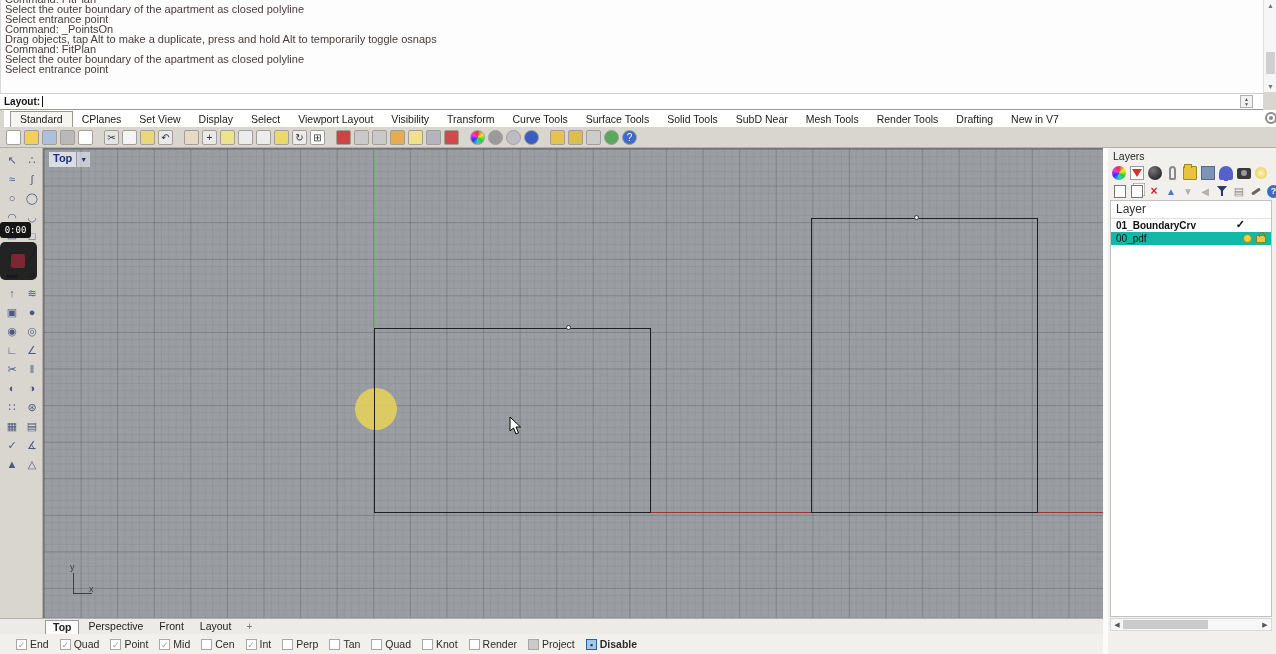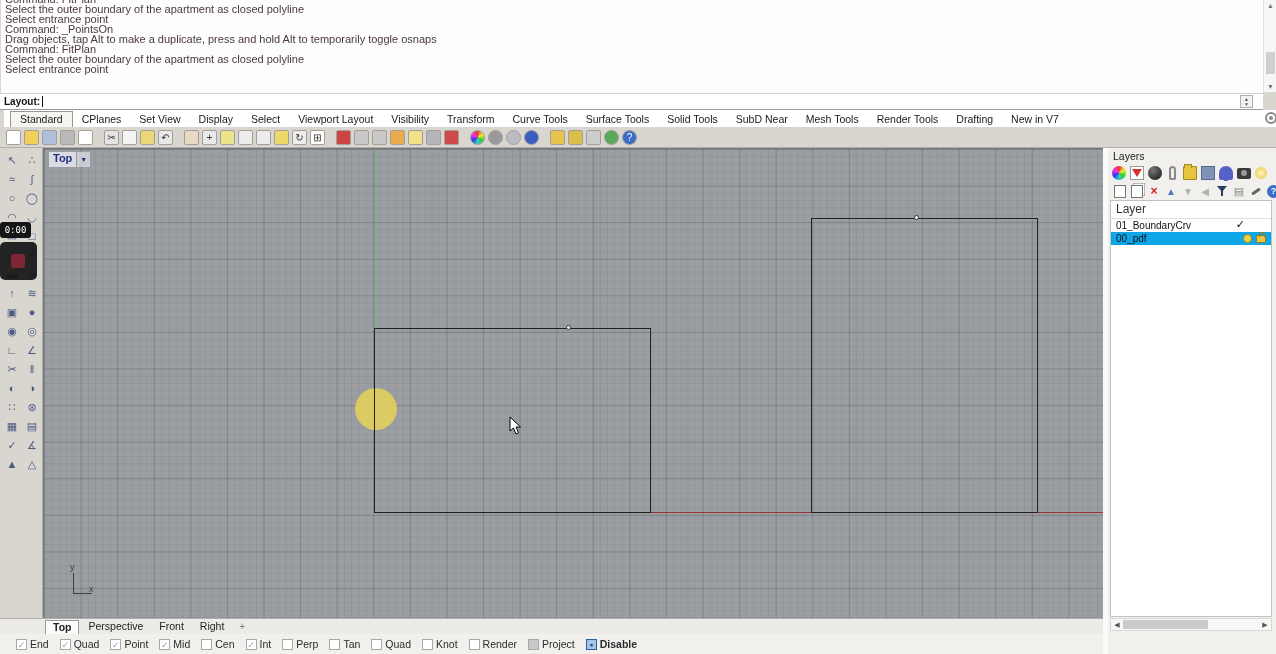--- a/index.html
+++ b/index.html
@@ -110,22 +110,22 @@
   .lti.tri-down, .lti.tri-left { color:#b0b0b0; }
   .lti.funnel { }
   .lti.funnel:before { content:""; position:absolute; left:1px; top:1px; border-left:5px solid transparent; border-right:5px solid transparent; border-top:6px solid #2d3a66; }
   .lti.funnel:after { content:""; position:absolute; left:5px; top:6px; width:2px; height:5px; background:#2d3a66; }
   .lti.report { color:#8a8a8a; font-size:11px; }
   .lti.tools:before { content:""; position:absolute; left:1px; top:5px; width:10px; height:3px; background:#666; border-radius:2px; transform:rotate(-35deg); }
   .lti.help { background:#3b6cc8; color:#fff; border-radius:50%; font-size:9px; font-weight:bold; width:13px; }
   #layer-list { position:absolute; left:2px; top:52px; width:162px; height:417px; background:#fff; border:1px solid #c2c2c2; }
   #layer-list .hdr { font-size:12px; color:#333; padding:1px 0 2px 5px; border-bottom:1px solid #e0e0e0; }
   .lrow { position:relative; height:13px; display:flex; align-items:center; padding-left:5px; font-size:10px; color:#111; }
-  .lrow.bold { font-weight:normal; }
-  .lrow.sel { background:#0ea5e9; }
+  .lrow.bold { font-weight:bold; }
+  .lrow.sel { background:#14b8a6; }
   .lrow .cur { position:absolute; right:26px; font-size:11px; color:#111; top:-1px; }
   .lrow .bulb { position:absolute; right:19px; width:9px; height:9px; border-radius:50%; background:#f2d23e; border:1px solid #a08820; }
   .lrow .lock { position:absolute; right:5px; width:10px; height:8px; background:#e8c84a; border:1px solid #947c20; border-radius:1px; margin-top:1px; }
   .lrow .lock:before { content:""; position:absolute; left:2px; top:-4px; width:4px; height:4px; border:1px solid #947c20; border-bottom:none; border-radius:3px 3px 0 0; }
   #panel-hscroll { position:absolute; left:2px; top:470px; width:162px; height:13px; background:#f7f7f7; border:1px solid #d8d8d8; }
   #panel-hscroll .a { position:absolute; top:0; width:12px; height:11px; color:#555; font-size:7px; text-align:center; line-height:11px; }
   #panel-hscroll .al { left:0; } #panel-hscroll .ar { right:0; }
   #panel-hscroll .thumb { position:absolute; left:12px; top:1px; width:85px; height:9px; background:#cbcbcb; }
 </style>
 </head>
@@ -332,21 +332,21 @@
       <div class="a al">◀</div>
       <div class="thumb"></div>
       <div class="a ar">▶</div>
     </div>
   </div>
 
   <div id="vp-tabs">
     <span class="vtab active">Top</span>
       <span class="vtab">Perspective</span>
       <span class="vtab">Front</span>
-      <span class="vtab">Right</span>
+      <span class="vtab">Layout</span>
       <span id="vp-tab-plus">+</span>
   </div>
 
   <div id="osnap">
       <span class="os-item">
         <span class="cb">✓</span>
         <span>End</span>
       </span>
       <span class="os-item">
         <span class="cb">✓</span>

